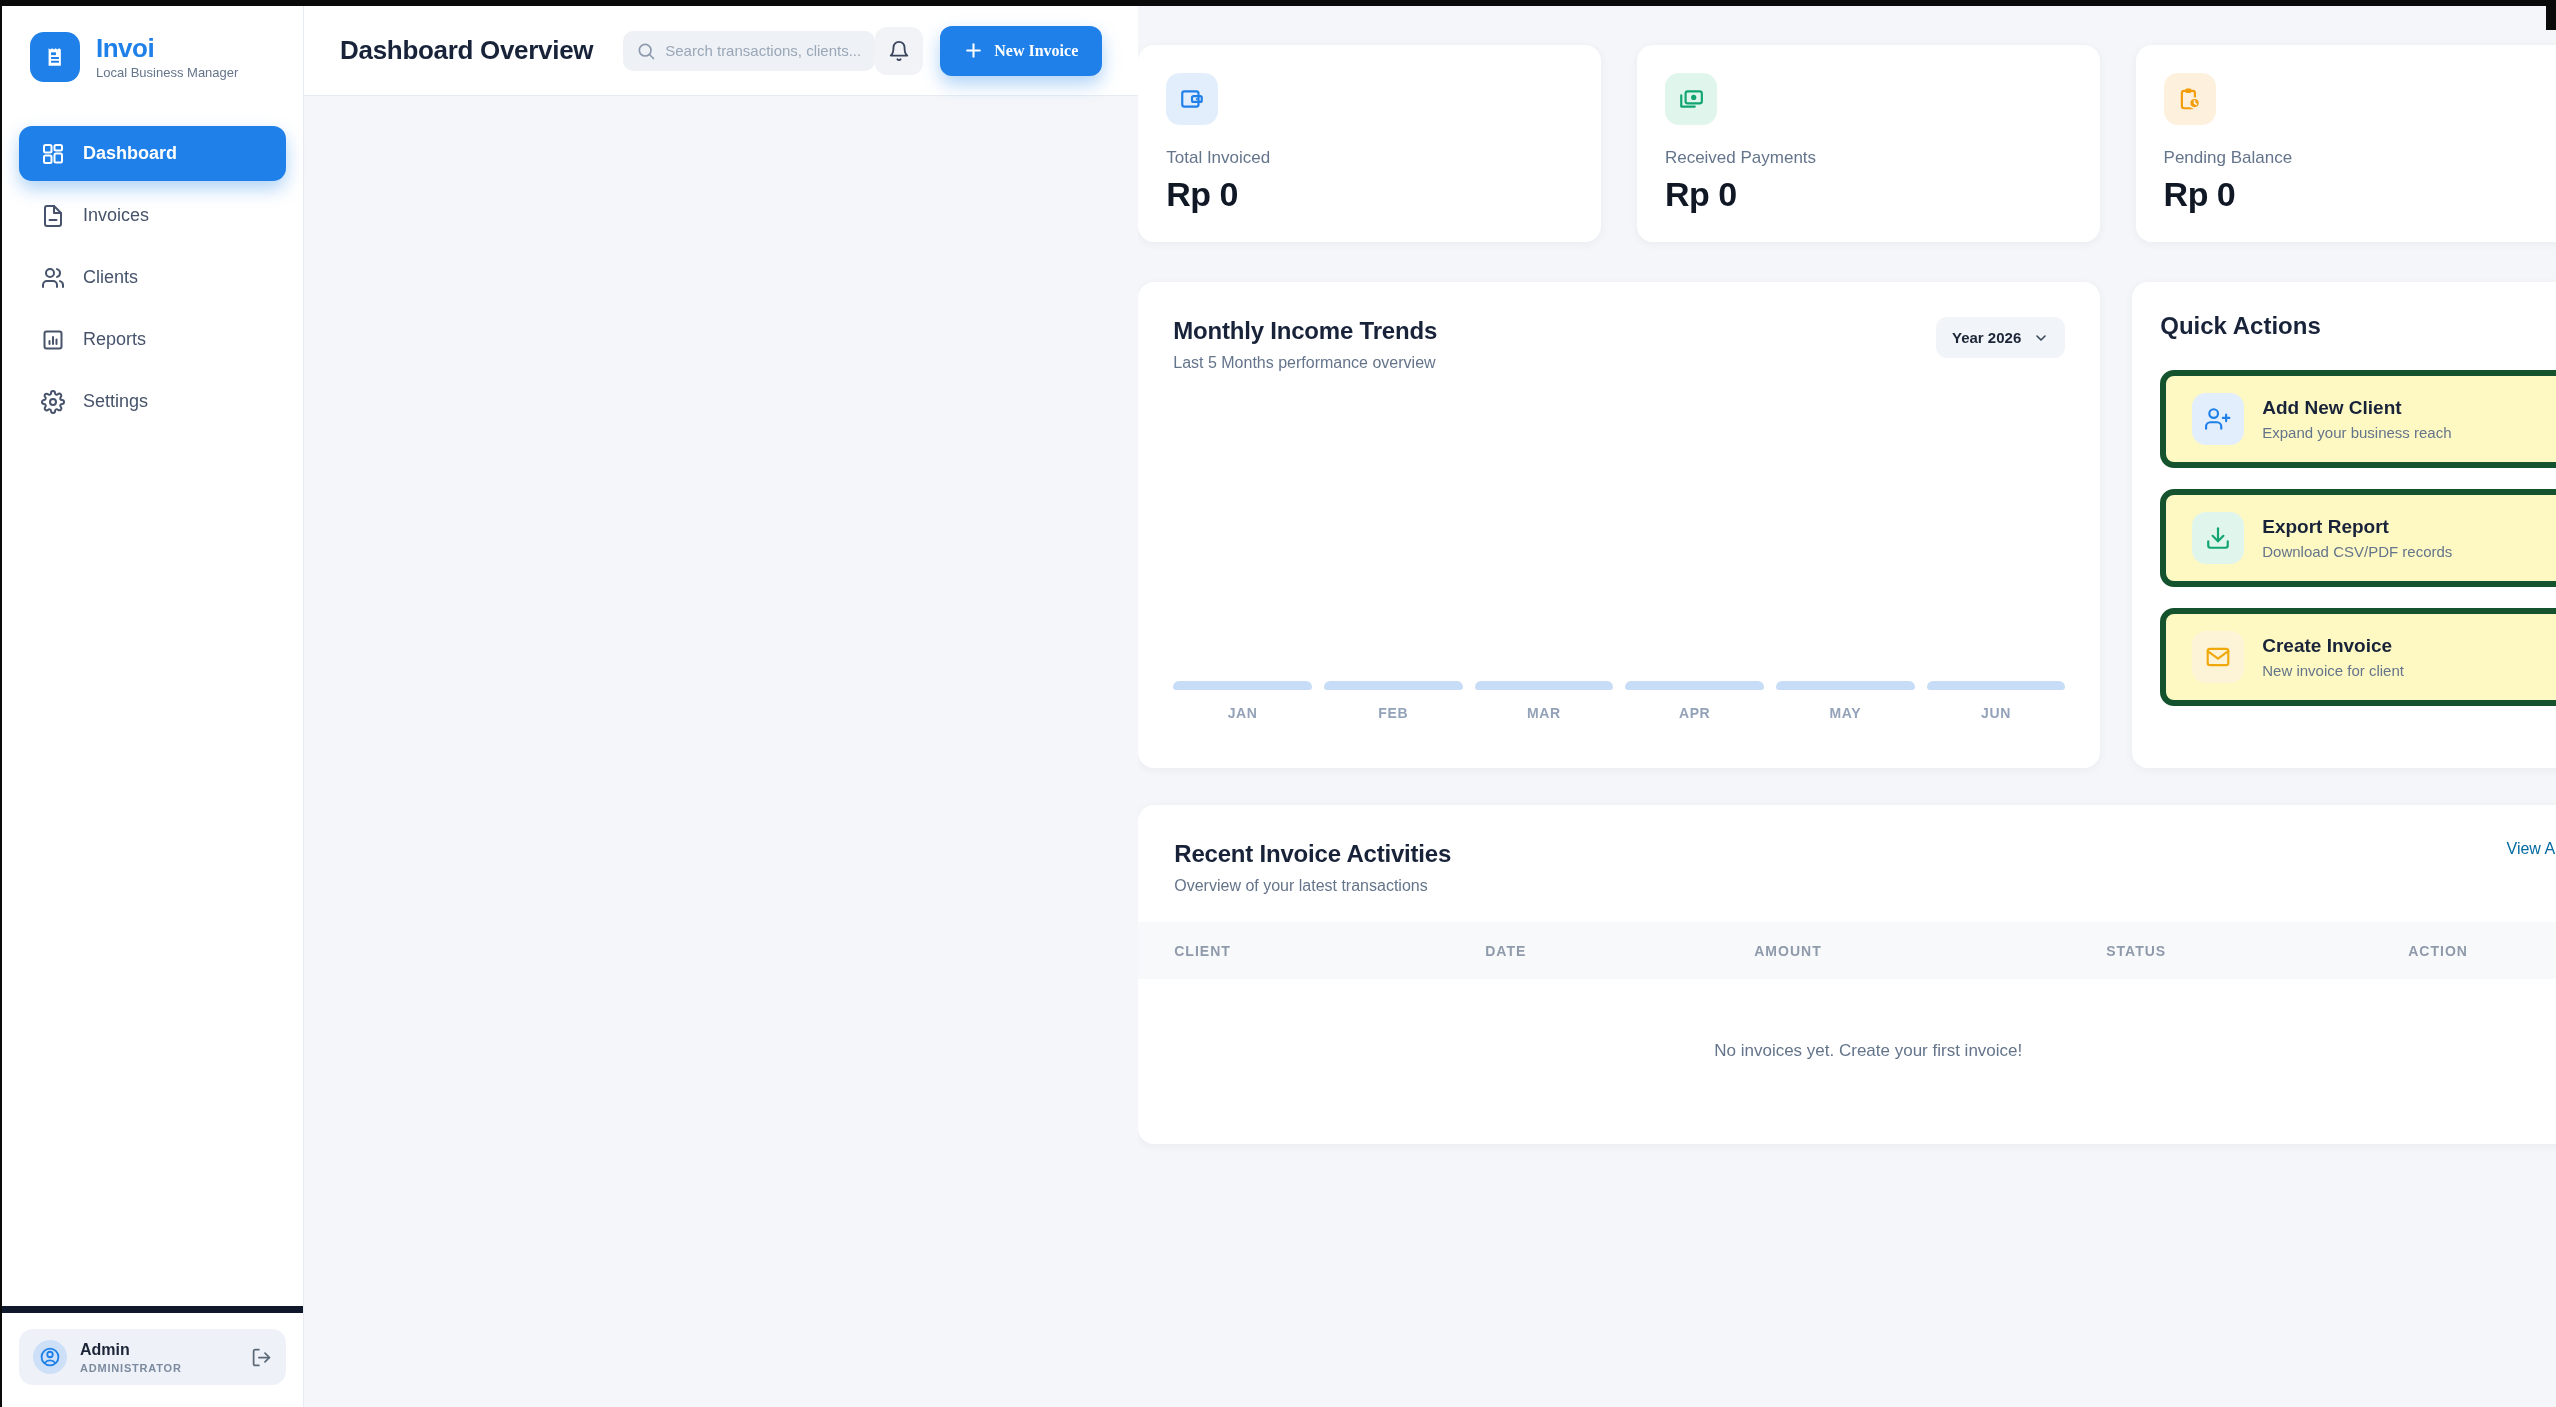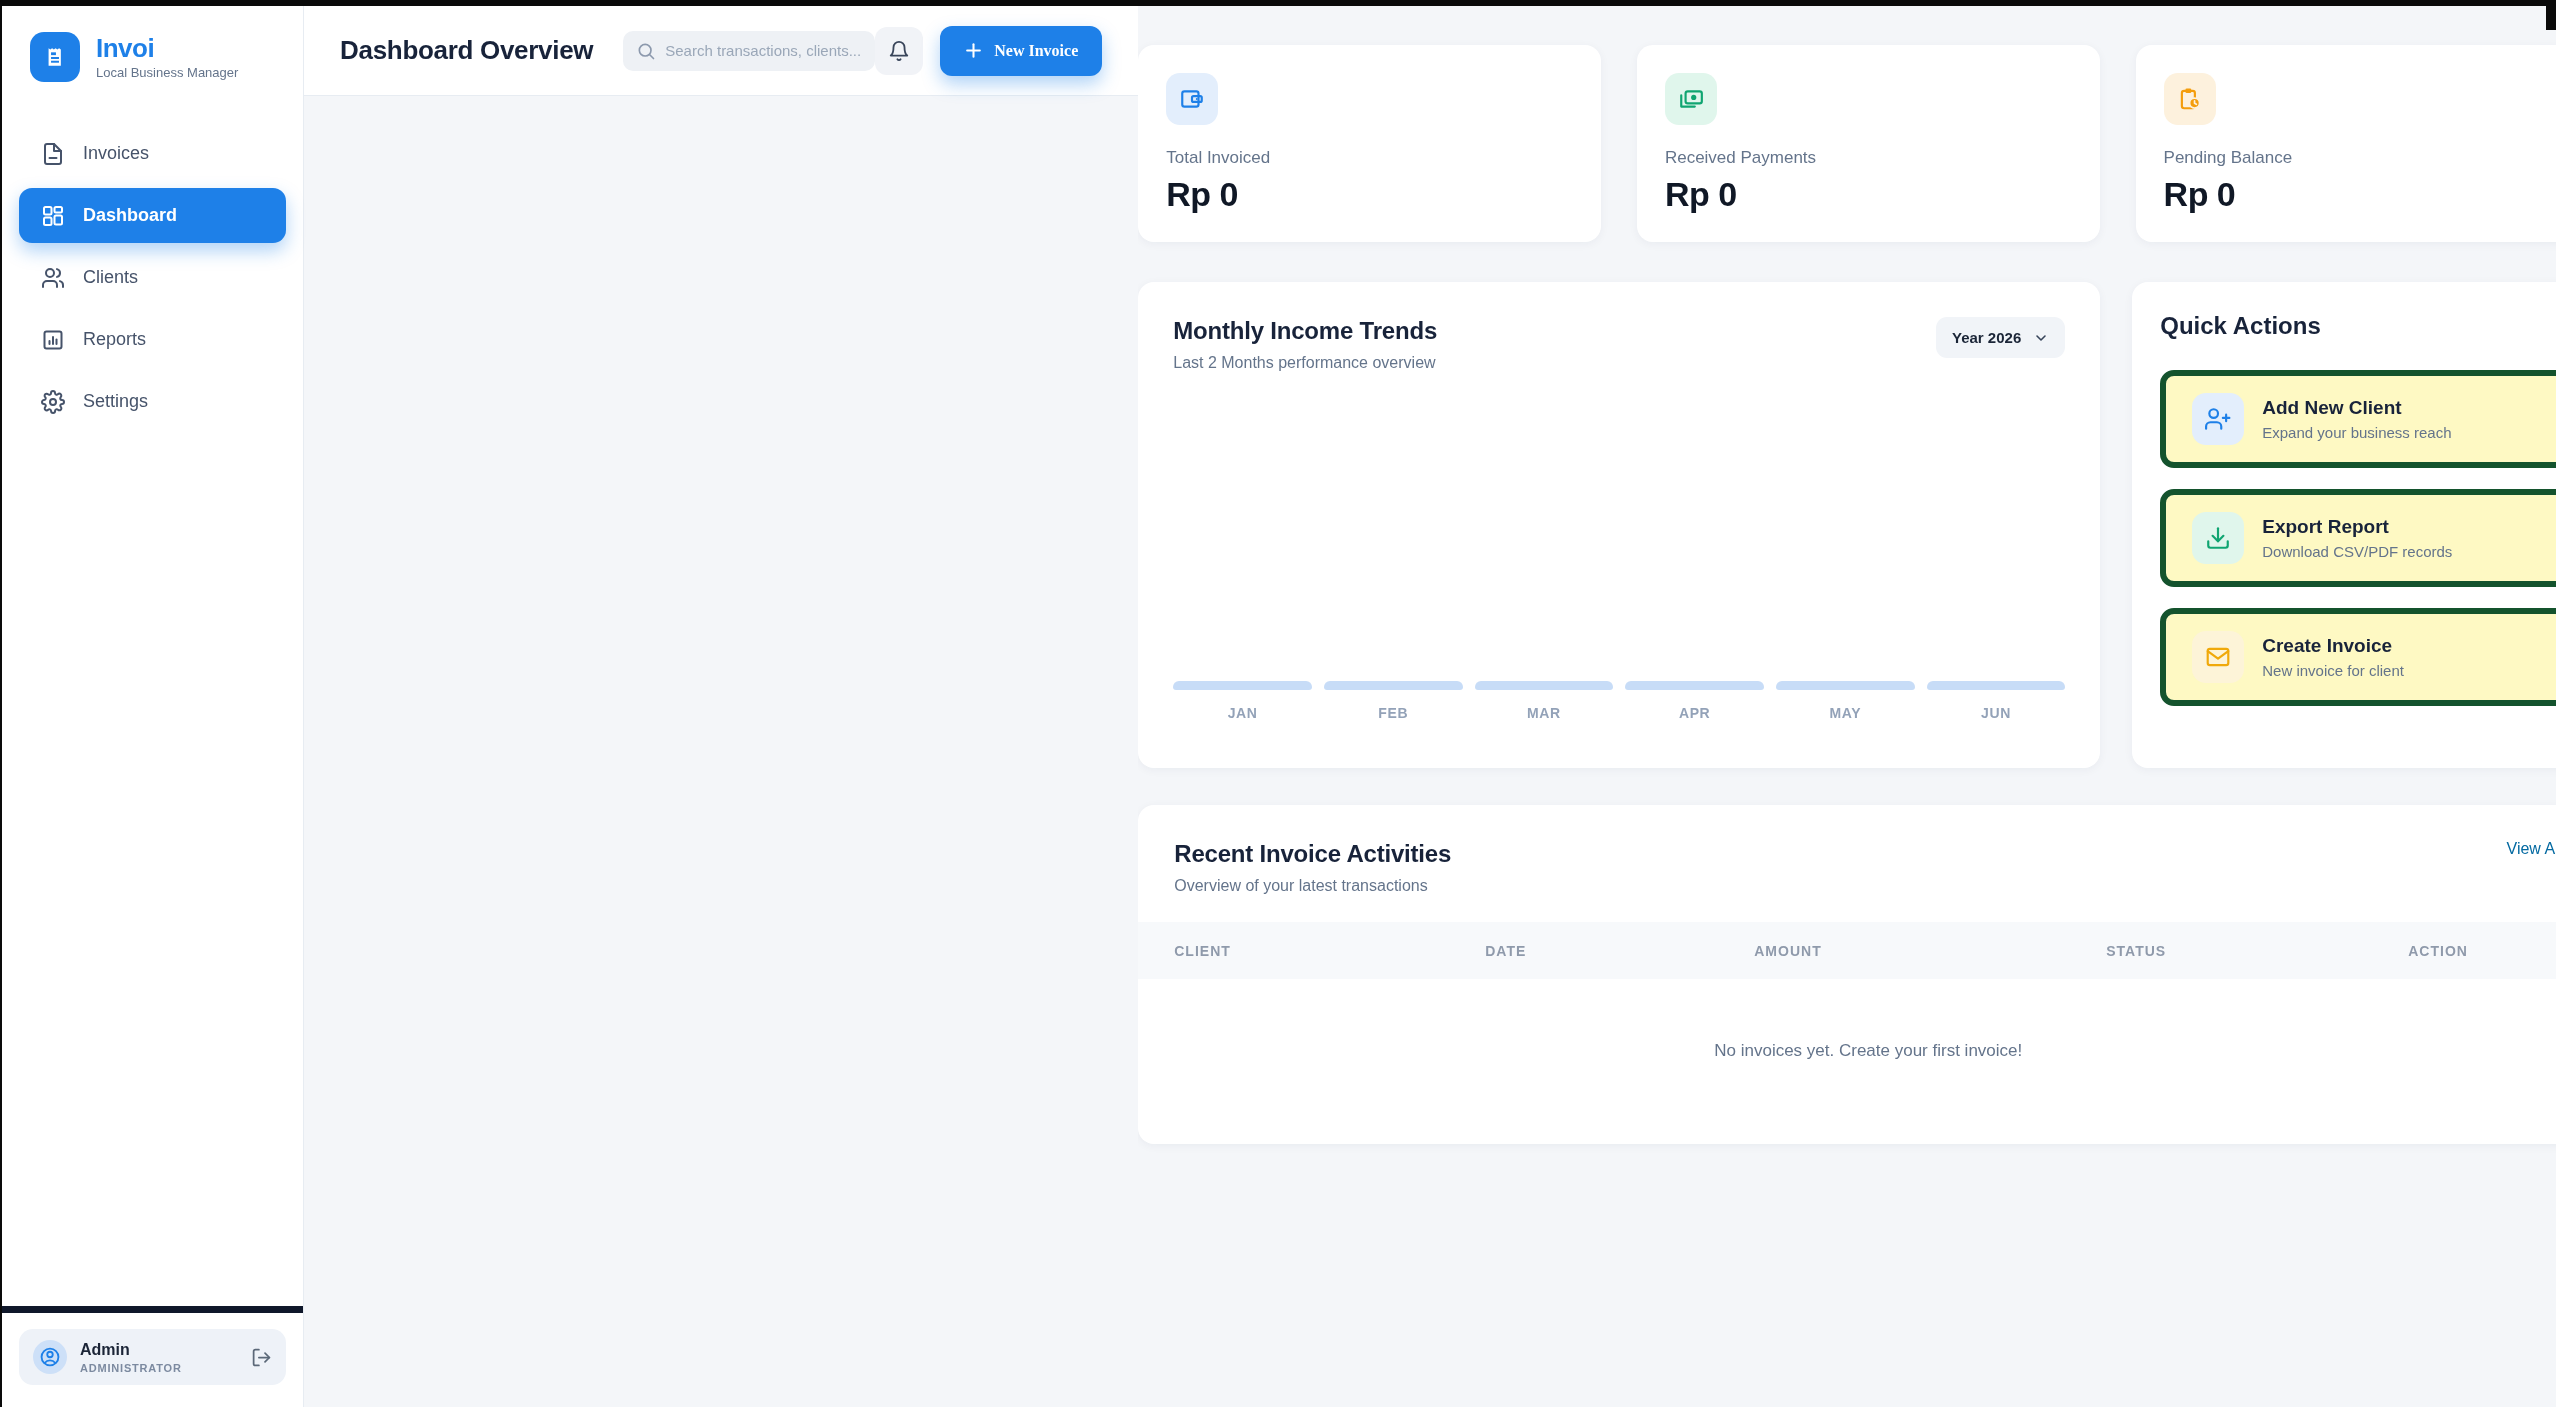--- a/index.html
+++ b/index.html
@@ -160,40 +160,40 @@
           </svg>
         </span>
       </div>
       <div>
         <div class="brand-name">Invoi</div>
         <div class="brand-tagline">Local Business Manager</div>
       </div>
     </div>
 
     <nav class="nav">
-      <div class="nav-item">
-        <span>
-          <svg viewBox="0 0 24 24" fill="none" stroke="currentColor" stroke-width="2" stroke-linecap="round" stroke-linejoin="round">
-            <path d="M13 2H6a2 2 0 0 0-2 2v16a2 2 0 0 0 2 2h12a2 2 0 0 0 2-2V9z"></path>
-            <polyline points="13 2 13 9 20 9"></polyline>
-              <line x1="8.5" y1="16" x2="15.5" y2="16"></line>
-          </svg>
-        </span>
-        <span>Invoices</span>
-      </div>
       <div class="nav-item active">
         <span>
           <svg viewBox="0 0 24 24" fill="none" stroke="currentColor" stroke-width="2" stroke-linecap="round" stroke-linejoin="round">
             <rect x="3" y="3" width="7.5" height="7.5" rx="1.5"></rect>
               <rect x="13.5" y="3" width="7.5" height="5.5" rx="1.5"></rect>
             <rect x="3" y="13.5" width="7.5" height="7.5" rx="1.5"></rect>
               <rect x="13.5" y="11.5" width="7.5" height="9" rx="1.5"></rect>
           </svg>
         </span>
         <span>Dashboard</span>
+      </div>
+      <div class="nav-item">
+        <span>
+          <svg viewBox="0 0 24 24" fill="none" stroke="currentColor" stroke-width="2" stroke-linecap="round" stroke-linejoin="round">
+            <path d="M13 2H6a2 2 0 0 0-2 2v16a2 2 0 0 0 2 2h12a2 2 0 0 0 2-2V9z"></path>
+            <polyline points="13 2 13 9 20 9"></polyline>
+              <line x1="8.5" y1="16" x2="15.5" y2="16"></line>
+          </svg>
+        </span>
+        <span>Invoices</span>
       </div>
       <div class="nav-item">
         <span>
           <svg viewBox="0 0 24 24" fill="none" stroke="currentColor" stroke-width="2" stroke-linecap="round" stroke-linejoin="round">
             <path d="M16 21v-2a4 4 0 0 0-4-4H6a4 4 0 0 0-4 4v2"></path>
               <circle cx="9" cy="7" r="4"></circle>
             <path d="M22 21v-2a4 4 0 0 0-3-3.87"></path>
               <path d="M16 3.13a4 4 0 0 1 0 7.75"></path>
           </svg>
         </span>
@@ -320,21 +320,21 @@
             <div class="stat-label">Pending Balance</div>
             <div class="stat-value">Rp 0</div>
           </div>
         </div>
 
         <div class="mid-row">
           <div class="card chart-card">
             <div class="card-head">
               <div>
                 <div class="card-title">Monthly Income Trends</div>
-                <div class="card-subtitle">Last 2 Months performance overview</div>
+                <div class="card-subtitle">Last 5 Months performance overview</div>
               </div>
               <button class="year-filter">
                 <span>Year 2026</span>
                 <span>
                   <svg viewBox="0 0 24 24" fill="none" stroke="currentColor" stroke-width="2.4" stroke-linecap="round" stroke-linejoin="round">
                     <polyline points="6 9 12 15 18 9"></polyline>
                   </svg>
                 </span>
               </button>
             </div>

